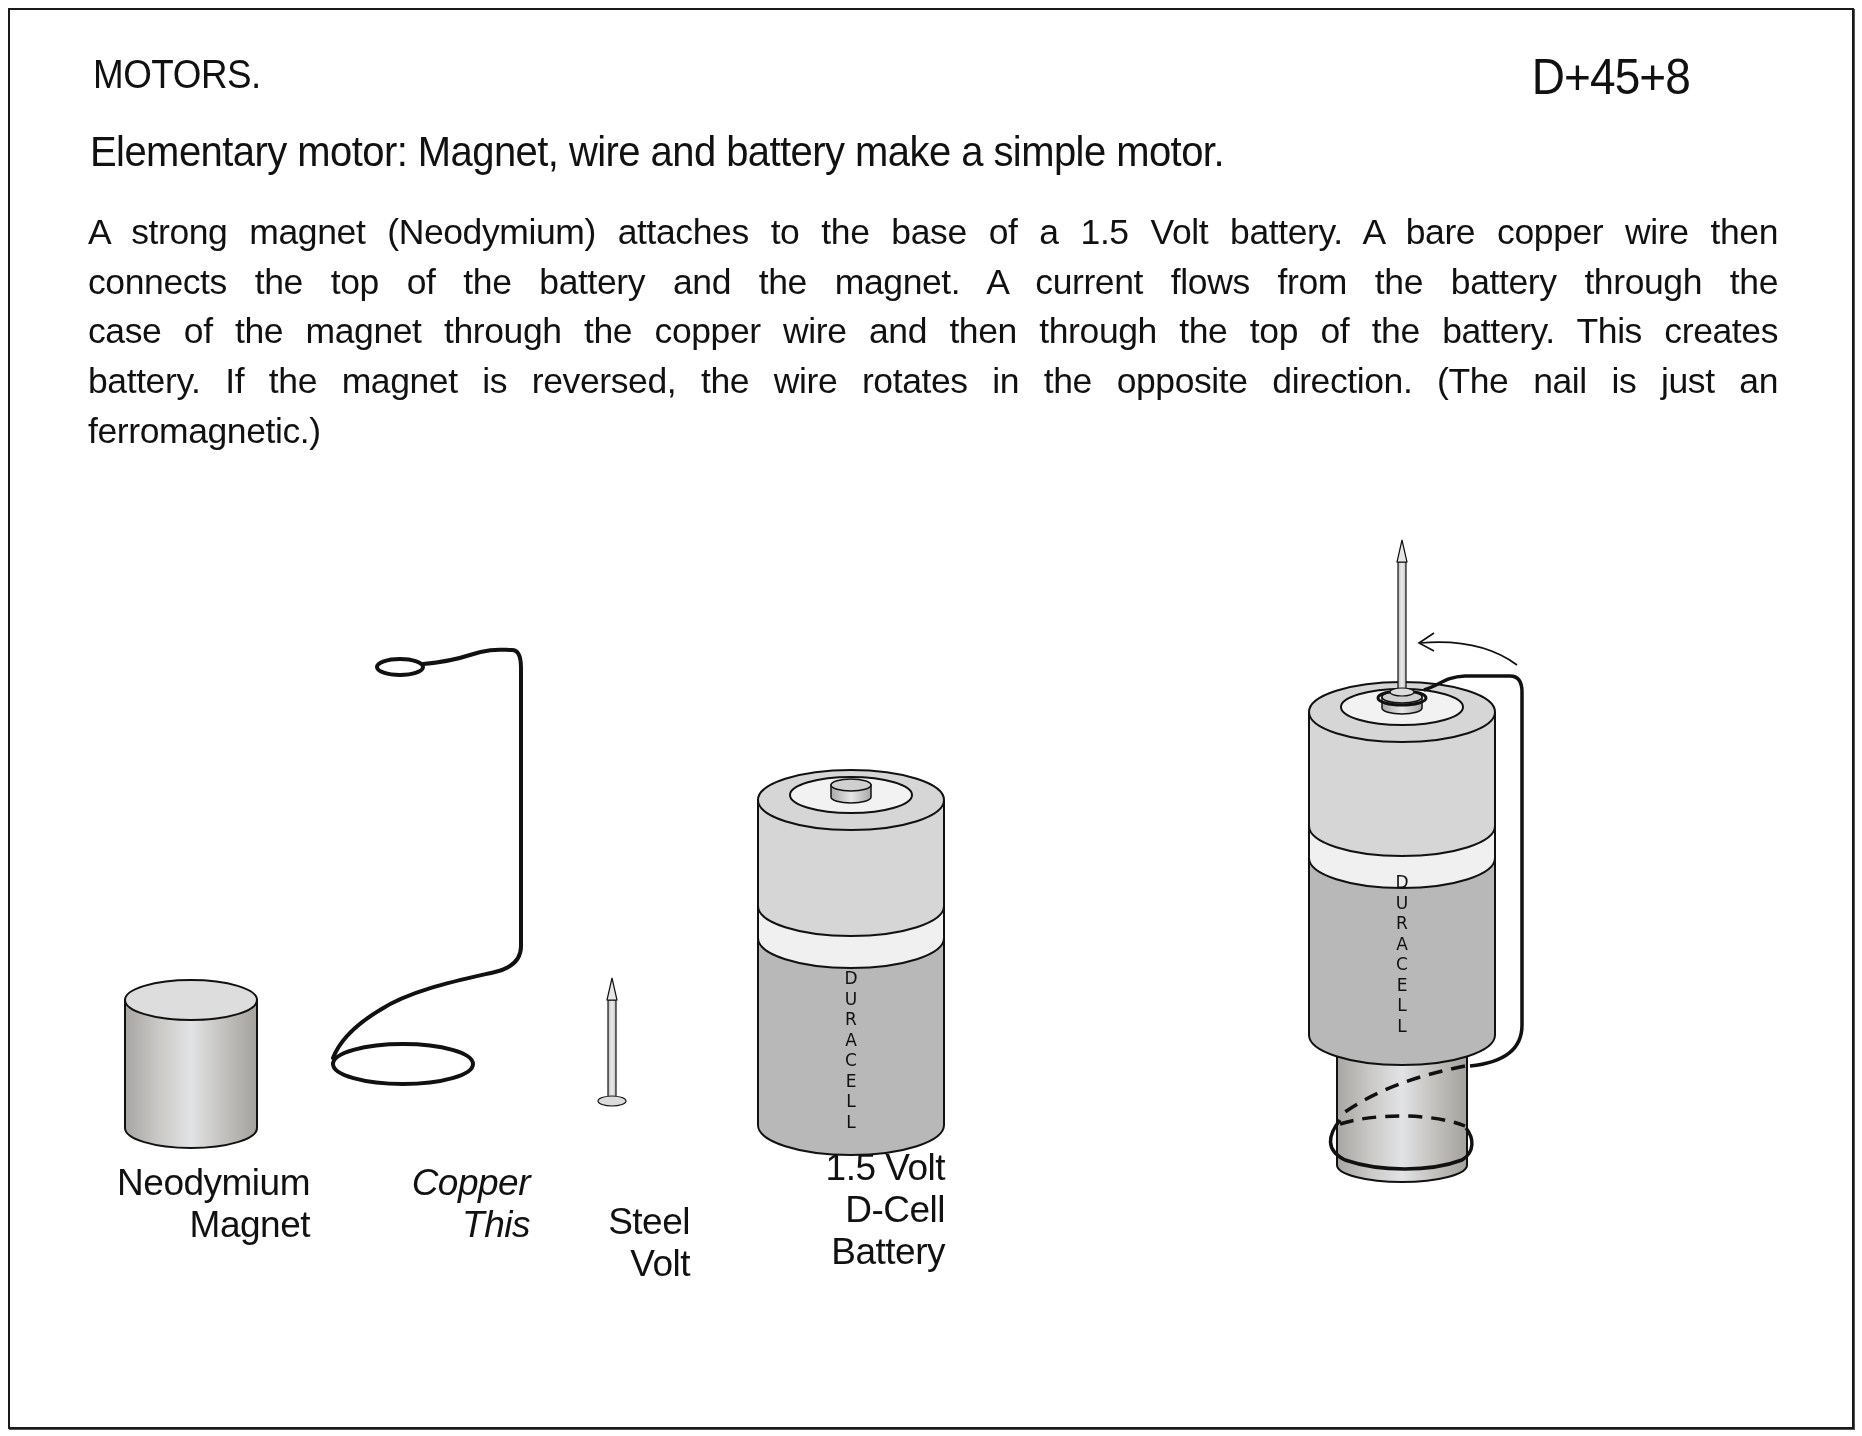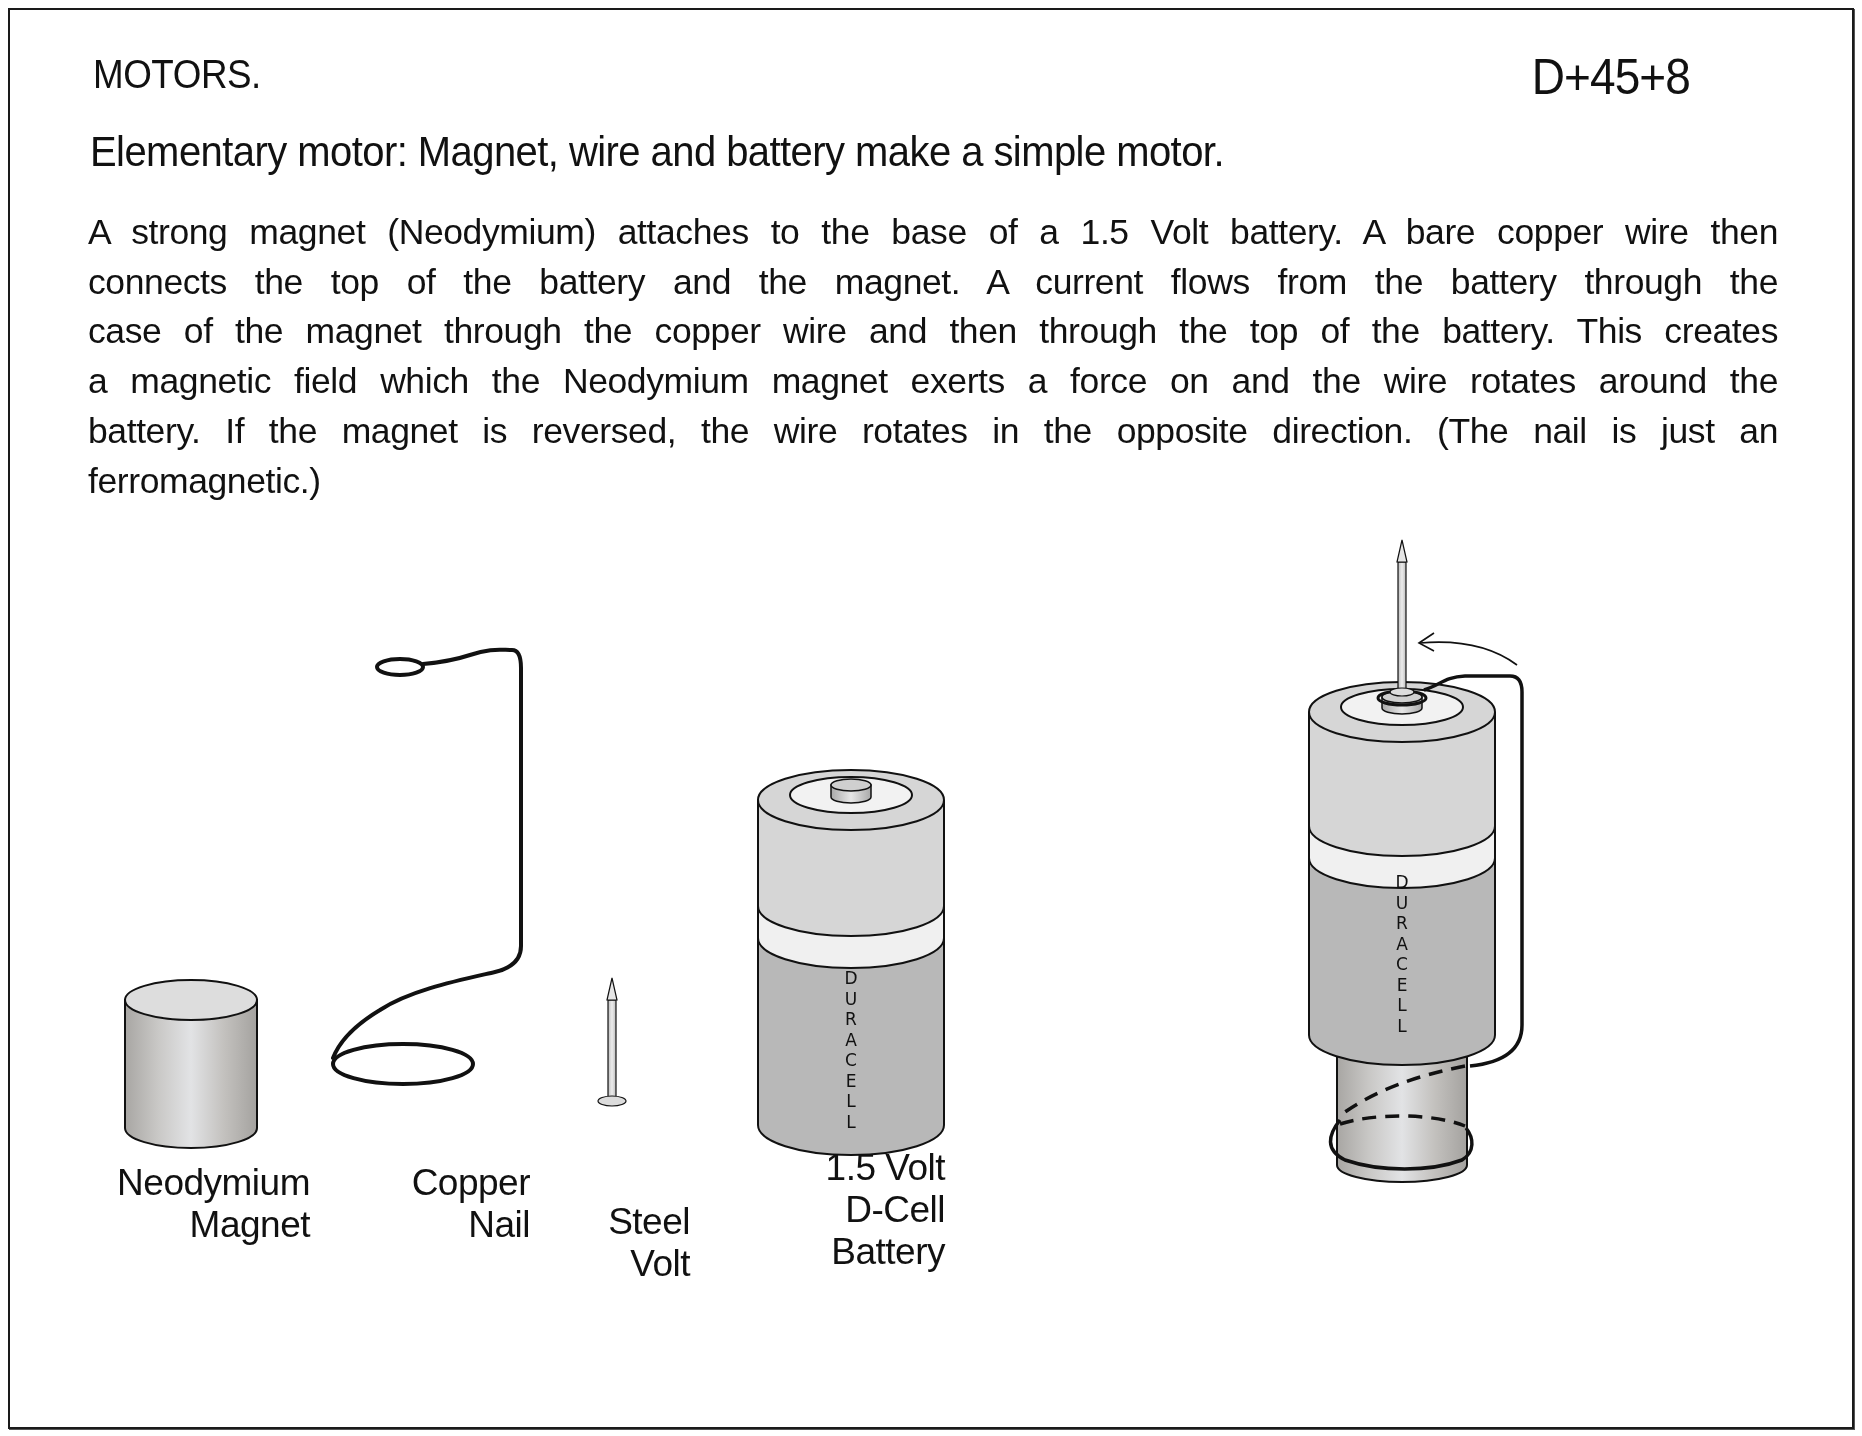--- a/index.html
+++ b/index.html
@@ -26,21 +26,20 @@
 <div class="frame"></div>
 
 <div class="section-title">MOTORS.</div>
 <div class="code">D+45+8</div>
 <div class="subtitle">Elementary motor: Magnet, wire and battery make a simple motor.</div>
 
 <div class="body-text">
   <span class="line">A strong magnet (Neodymium) attaches to the base of a 1.5 Volt battery. A bare copper wire then</span>
   <span class="line">connects the top of the battery and the magnet. A current flows from the battery through the</span>
   <span class="line">case of the magnet through the copper wire and then through the top of the battery. This creates</span>
-  <span class="line">a magnetic field which the Neodymium magnet exerts a force on and the wire rotates around the</span>
   <span class="line">battery. If the magnet is reversed, the wire rotates in the opposite direction. (The nail is just an</span>
   <span class="line last">ferromagnetic.)</span>
 </div>
 
 <svg class="diagram" width="1862" height="1436" viewBox="0 0 1862 1436" xmlns="http://www.w3.org/2000/svg">
   <defs>
     <linearGradient id="metal" x1="0" x2="1" y1="0" y2="0">
       <stop offset="0" stop-color="#a8a6a3"></stop>
       <stop offset="0.25" stop-color="#c9c8c6"></stop>
       <stop offset="0.5" stop-color="#e2e3e5"></stop>
@@ -130,23 +129,23 @@
       <path d="M1434,633 L1419,643 L1434,651" fill="none" stroke="#111" stroke-width="1.6"></path>
     </g>
   </g>
   <text x="1402" y="0" font-family="DejaVu Sans, sans-serif" font-size="17" fill="#111" text-anchor="middle"><tspan x="1402" y="888">D</tspan><tspan x="1402" y="908.5">U</tspan><tspan x="1402" y="929">R</tspan><tspan x="1402" y="949.5">A</tspan><tspan x="1402" y="970">C</tspan><tspan x="1402" y="990.5">E</tspan><tspan x="1402" y="1011">L</tspan><tspan x="1402" y="1031.5">L</tspan></text>
 </svg>
 
 <div class="label" style="left:70px; top:1162px; width:240px;">
   <div>Neodymium</div>
   <div>Magnet</div>
 </div>
-<div class="label" style="left:320px; top:1162px; width:210px;">
+<div class="label" style="left:320px; top:1162px; width:210px;font-style:italic;">
   <div>Copper</div>
-  <div>Nail</div>
+  <div>This</div>
 </div>
 <div class="label" style="left:540px; top:1162px; width:150px;margin-top:39px;">
   <div>Steel</div>
   <div>Volt</div>
 </div>
 <div class="label" style="left:760px; top:1147px; width:185px;">
   <div>1.5 Volt</div>
   <div>D-Cell</div>
   <div>Battery</div>
 </div>

